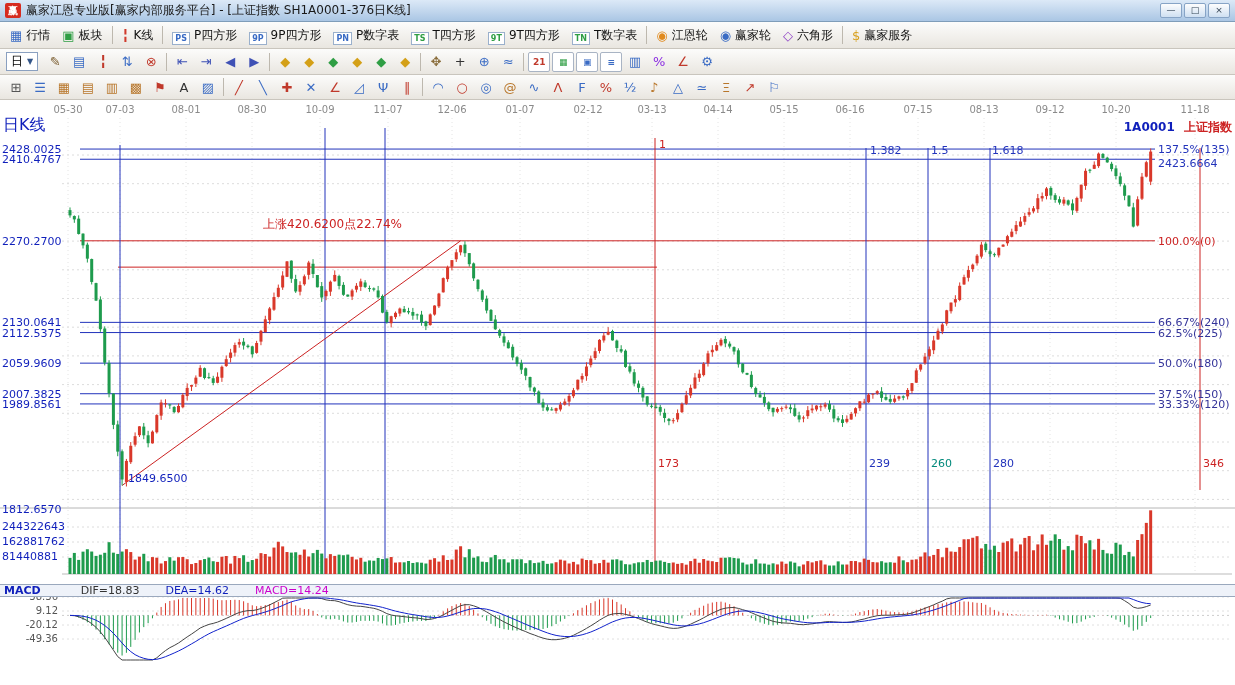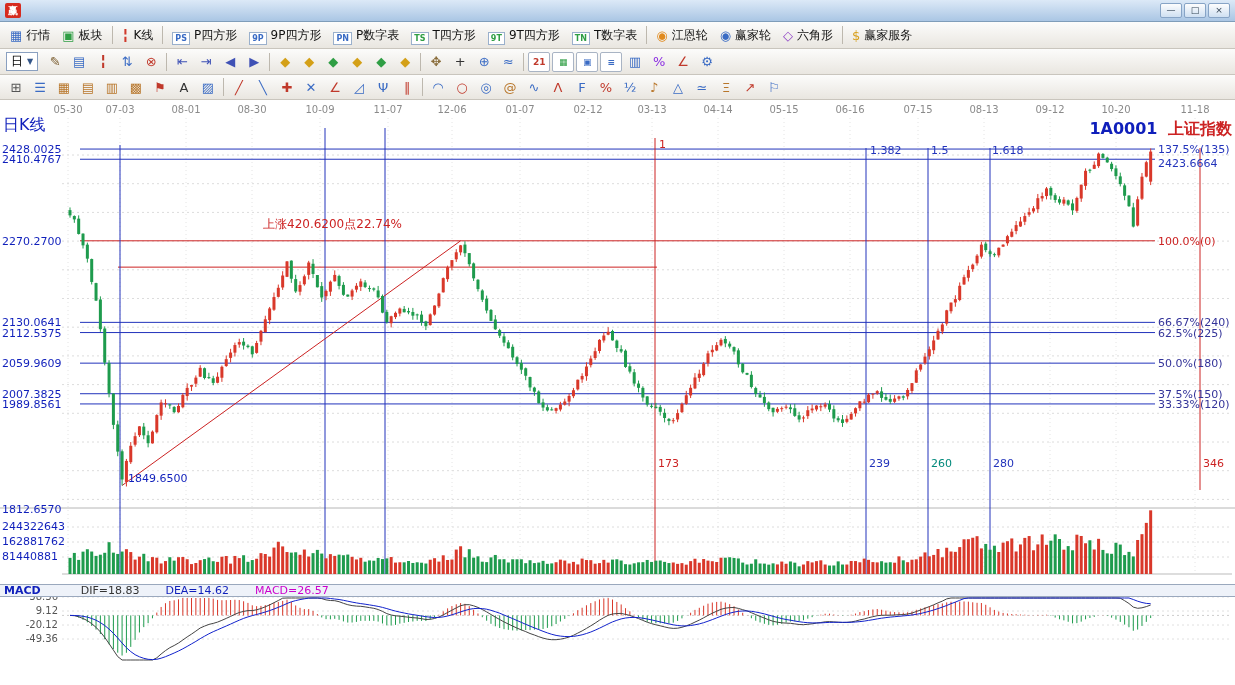--- a/index.html
+++ b/index.html
@@ -32,38 +32,39 @@
             border:1px solid transparent; border-radius:2px; }
   .tb-btn.boxed { border:1px solid #a9b4c4; background:#fff; font-size:9px; font-weight:bold; }
   .period { display:flex; align-items:center; gap:4px; border:1px solid #8aa0c0; background:#fff; height:19px;
             padding:0 4px; margin:0 5px 0 2px; }
   .caret { font-size:8px; color:#335588; }
 
   .chart-wrap { position:relative; height:562px; background:#fff; }
   #chart-svg { position:absolute; left:0; top:0; }
   #chart-svg text { font-family:"DejaVu Sans","Liberation Sans",sans-serif; }
   .kline-label { position:absolute; left:3px; top:15px; color:#0f1fbb; font-size:16px; }
-  .symbol-label { position:absolute; right:3px; top:19px; font-size:16px; font-weight:bold; }
+  .symbol-label { position:absolute; right:3px; top:19px; font-size:12px; font-weight:bold; }
   .sym-code { color:#0f1fbb; }
   .sym-name { color:#cc2222; margin-left:5px; }
   .macd-header { position:absolute; left:0; top:484px; width:1235px; height:13px; background:#eef2f9;
                  border-top:1px solid #9aa8bd; border-bottom:1px solid #9aa8bd;
                  display:flex; align-items:center; font-size:11px; line-height:11px; }
   .macd-title { color:#0f1fbb; font-weight:bold; margin-left:4px; }
   .dif { color:#333; margin-left:40px; }
   .dea { color:#0f1fbb; margin-left:26px; }
   .macd-val { color:#cc00cc; margin-left:26px; }
 </style>
 </head>
 <body>
 
 <div class="app">
 
   <div class="titlebar">
     <span class="logo">赢</span>
+    <span class="title-text">赢家江恩专业版[赢家内部服务平台] - [上证指数  SH1A0001-376日K线]</span>
     <div class="win-controls">
       <span class="win-btn">—</span>
       <span class="win-btn">□</span>
       <span class="win-btn">×</span>
     </div>
   </div>
 
 
   <div class="toolbar toolbar1" id="toolbar1">
       <div class="tb1-item">
@@ -1316,17 +1317,17 @@
       </svg>
     <div class="kline-label">日K线</div>
     <div class="symbol-label">
       <span class="sym-code">1A0001</span>
       <span class="sym-name">上证指数</span>
     </div>
     <div class="macd-header">
       <span class="macd-title">MACD</span>
       <span class="dif">DIF=18.83</span>
       <span class="dea">DEA=14.62</span>
-      <span class="macd-val">MACD=26.57</span>
+      <span class="macd-val">MACD=14.24</span>
     </div>
   </div>
 
 </div>
 
 </body></html>

